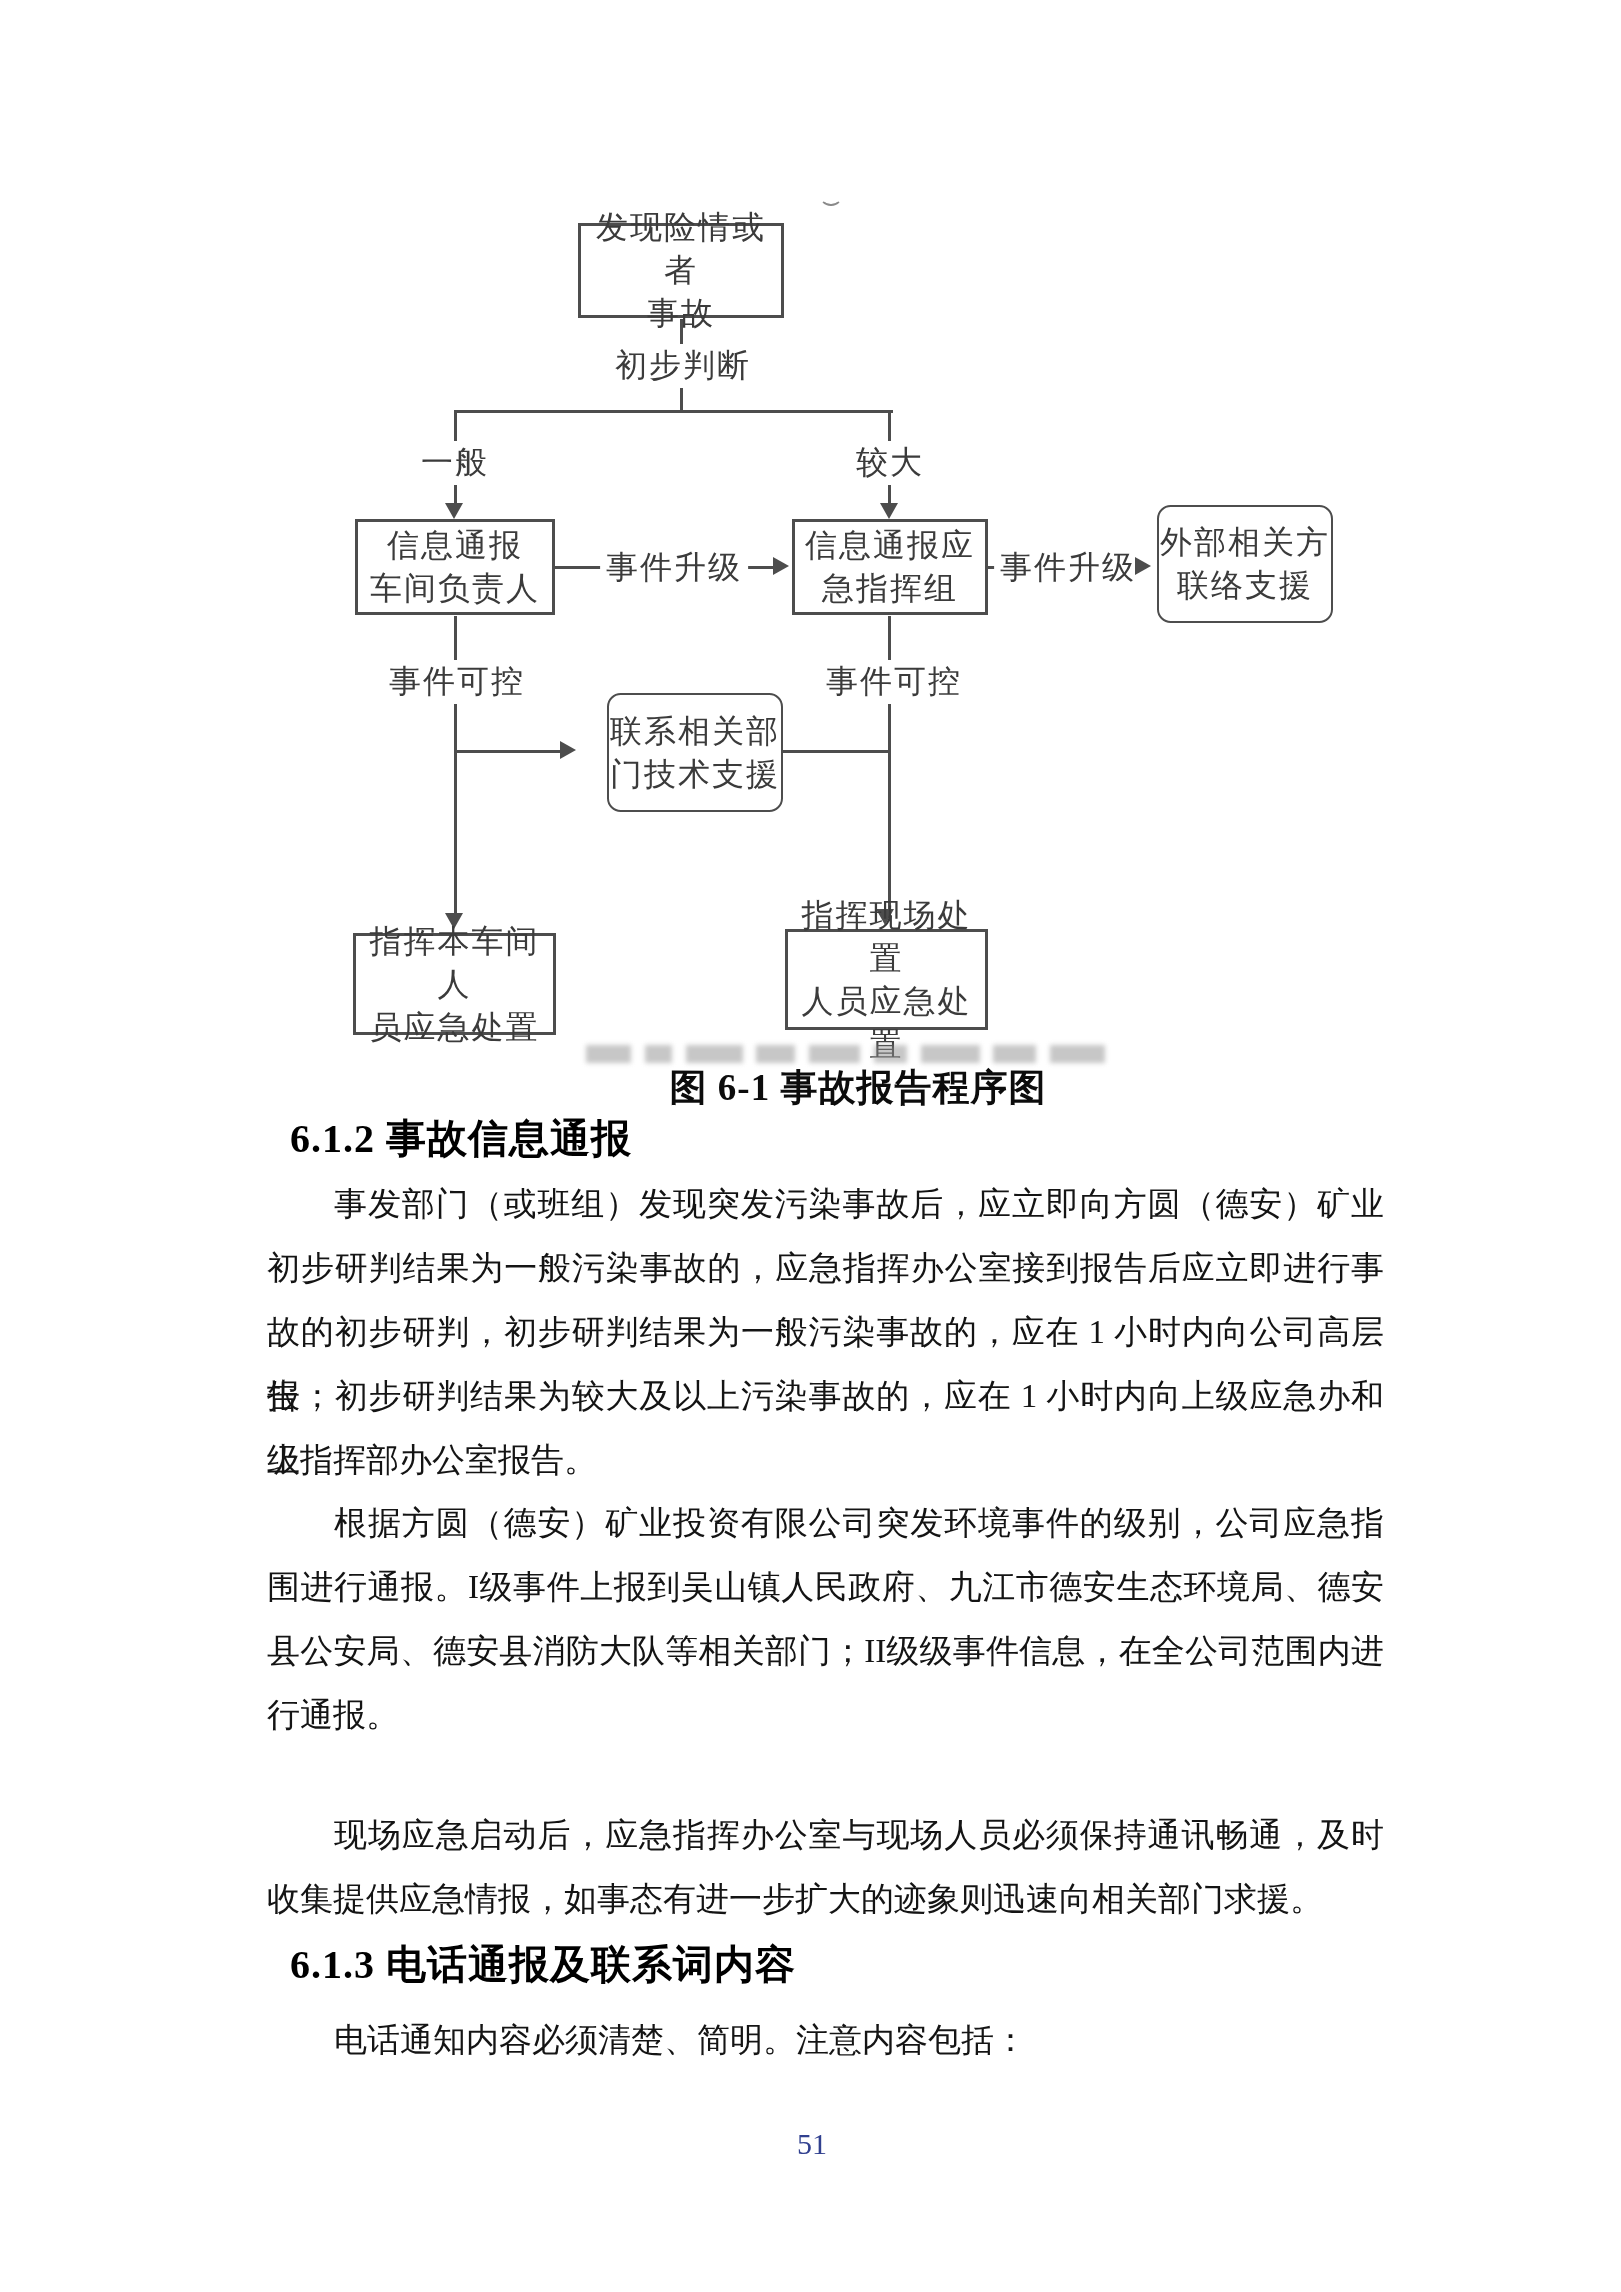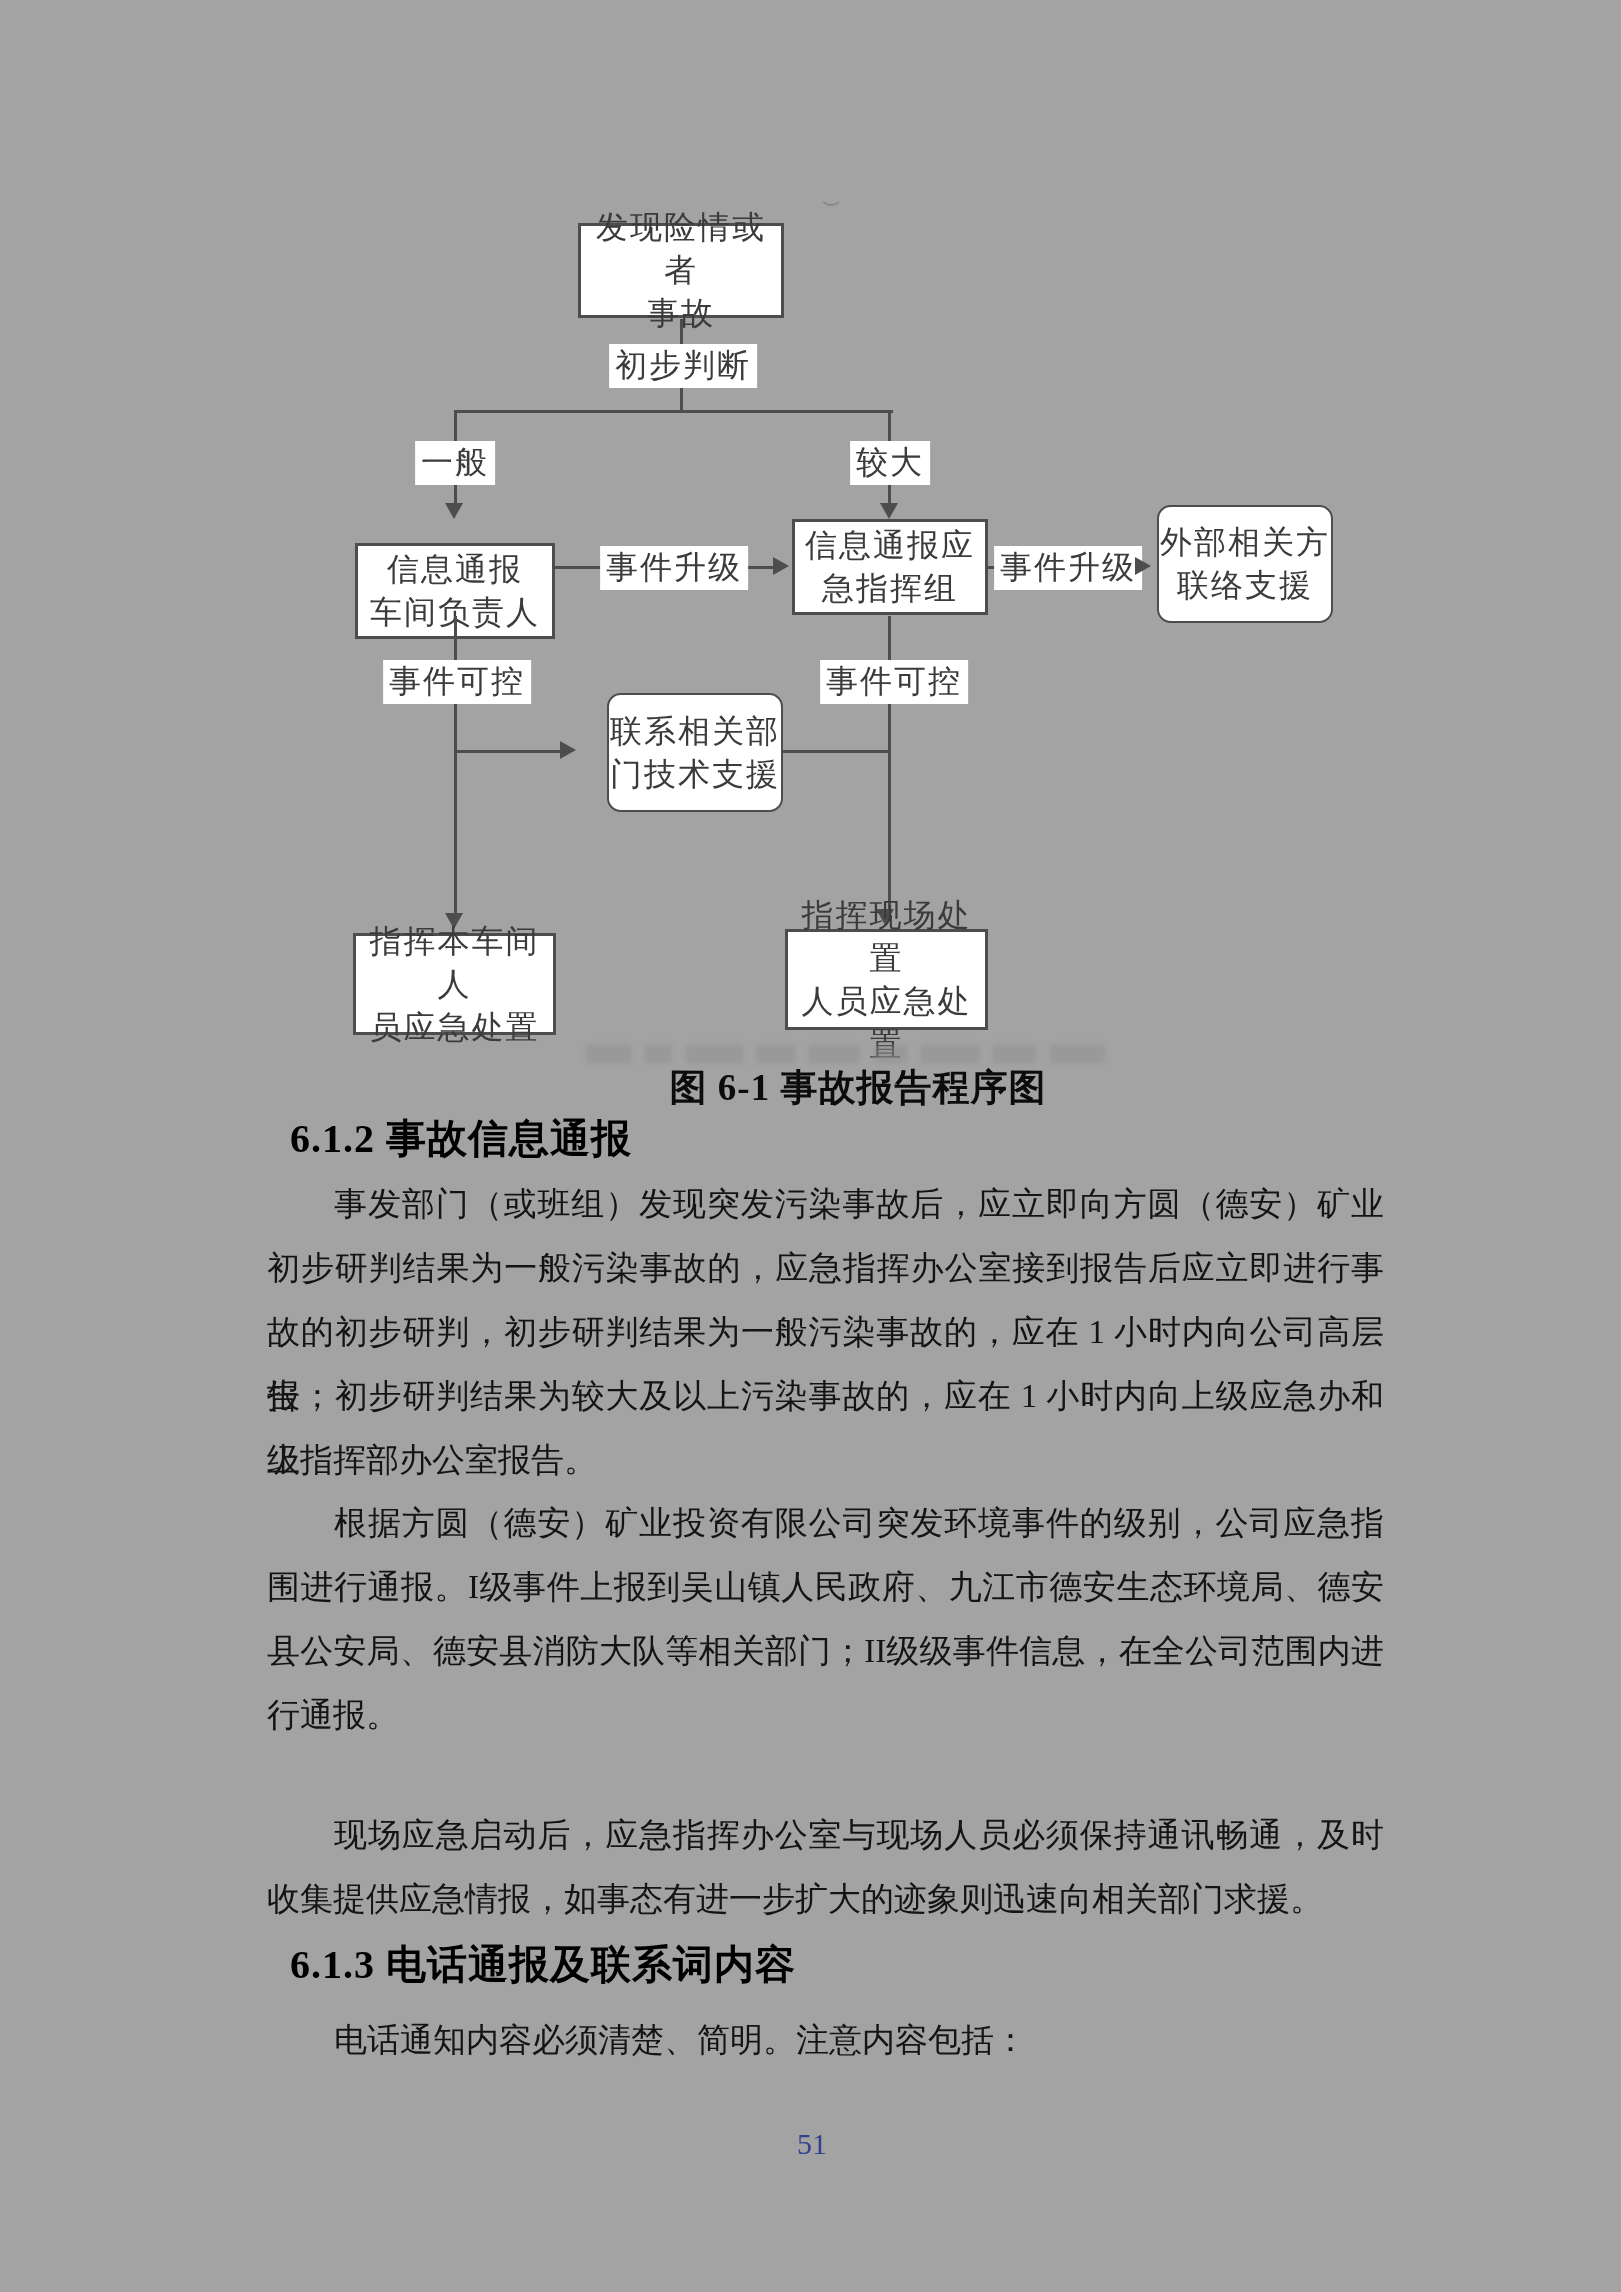--- a/index.html
+++ b/index.html
@@ -1,17 +1,17 @@
 <!DOCTYPE html>
 <html><head>
 <meta charset="utf-8">
 <style>
   html,body{margin:0;padding:0;background:#e8e8e8;}
   .page{
-    position:relative;width:1621px;height:2293px;background:#a3a3a3;
+    position:relative;width:1621px;height:2293px;background:#ffffff;
     font-family:"Liberation Serif","DejaVu Serif",serif;color:#1a1a1a;
     overflow:hidden;margin:0 auto;
   }
   
   .flowchart{position:absolute;inset:0;filter:blur(0.4px);}
   .fc-box{
     position:absolute;box-sizing:border-box;border:3.9px solid #4d4d4d;background:#fff;
     display:flex;flex-direction:column;justify-content:center;align-items:center;
     font-family:"Liberation Sans","DejaVu Sans",sans-serif;
     font-size:32px;line-height:43px;color:#3b3b3b;text-align:center;letter-spacing:2px;
@@ -79,21 +79,21 @@
     <div class="hline" style="left:454px;top:410px;width:439px;"></div>
 
     <div class="vline" style="left:454px;top:410px;height:93px;"></div>
     <div class="fc-label" style="left:455px;top:463px;">一般</div>
     <div class="arr down" style="left:445px;top:503px;"></div>
 
     <div class="vline" style="left:888px;top:410px;height:93px;"></div>
     <div class="fc-label" style="left:890px;top:463px;">较大</div>
     <div class="arr down" style="left:880px;top:503px;"></div>
 
-    <div class="fc-box" style="left:355px;top:519px;width:200px;height:96px;margin-top:24px;">
+    <div class="fc-box" style="left:355px;top:519px;width:200px;height:96px;">
       <span>信息通报</span>
       <span>车间负责人</span>
     </div>
     <div class="fc-box" style="left:792px;top:519px;width:196px;height:96px;">
       <span>信息通报应</span>
       <span>急指挥组</span>
     </div>
     <div class="fc-box rounded" style="left:1157px;top:505px;width:176px;height:118px;">
       <span>外部相关方</span>
       <span>联络支援</span>

